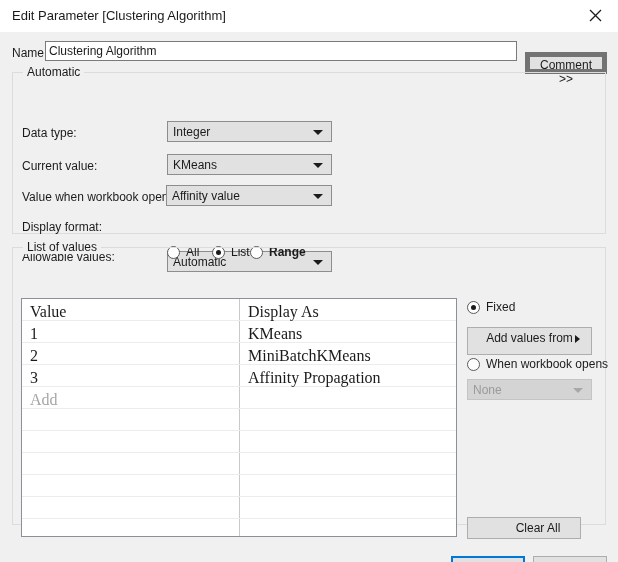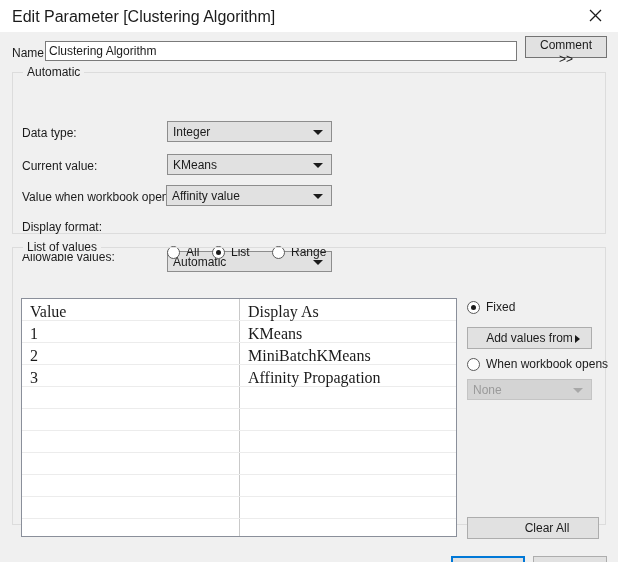--- a/index.html
+++ b/index.html
@@ -21,21 +21,21 @@
   .titlebar {
     position: absolute;
     left: 0; top: 0;
     width: 618px; height: 32px;
     background: #ffffff;
     border-bottom: 1px solid #ffffff;
   }
   .titlebar-text {
     position: absolute;
     left: 12px; top: 8px;
-    font-size: 16px;
+    font-size: 13px;
     color: #1b1b1b;
     white-space: nowrap;
   }
   .close-btn {
     position: absolute;
     right: 0; top: 0;
     width: 45px; height: 31px;
     display: flex;
     align-items: center;
     justify-content: center;
@@ -65,25 +65,25 @@
     background: #ffffff;
     border: 1px solid #7a7a7a;
     padding: 4px 3px;
     font-family: "Liberation Sans", sans-serif;
     font-size: 12px;
     color: #1b1b1b;
     outline: none;
   }
   .comment-btn {
     position: absolute;
-    left: 525px; top: 4px;
+    left: 525px; top: 20px;
     width: 82px; height: 22px;
     box-sizing: border-box;
     background: #e1e1e1;
-    border: 1px solid #737373;
+    border: 5px solid #737373;
     font-family: "Liberation Sans", sans-serif;
     font-size: 12px;
     color: #1b1b1b;
     cursor: default;
   }
 
   
   .group {
     position: absolute;
     box-sizing: border-box;
@@ -212,38 +212,38 @@
     box-sizing: border-box;
     background: #e1e1e1;
     border: 1px solid #adadad;
     font-family: "Liberation Sans", sans-serif;
     font-size: 12px;
     color: #1b1b1b;
     cursor: default;
   }
   #btn-add-values {
     left: 467px; top: 295px;
-    width: 125px; height: 22px;
+    width: 125px; height: 28px;
   }
   #btn-add-values .lbl {
     position: absolute;
     left: 0; right: 0; top: 3px;
     text-align: center;
   }
   #btn-add-values .arrow-right {
     position: absolute;
     right: 11px; top: 7px;
     width: 0; height: 0;
     border-top: 4px solid transparent;
     border-bottom: 4px solid transparent;
     border-left: 5px solid #1b1b1b;
   }
   #btn-clear-all {
     left: 467px; top: 485px;
-    width: 132px; height: 22px;
+    width: 114px; height: 22px;
     text-align: center;
     line-height: 20px;
     padding-left: 28px;
   }
 
   
   .dlg-btn {
     position: absolute;
     box-sizing: border-box;
     background: #e1e1e1;
@@ -318,21 +318,21 @@
   <div class="radio-wrap" style="left:167px; top:213px;">
     <span class="radio-dot"></span>
     <span class="radio-label">All</span>
   </div>
 
   <div class="radio-wrap" style="left:212px; top:213px;">
     <span class="radio-dot checked"></span>
     <span class="radio-label">List</span>
   </div>
 
-  <div class="radio-wrap" style="left:272px; top:213px;">
+  <div class="radio-wrap" style="left:250px; top:213px;font-weight:bold;">
     <span class="radio-dot"></span>
     <span class="radio-label">Range</span>
   </div>
 
   <div class="group" id="grp-list">
     <div class="group-legend">List of values</div>
   </div>
 
   <div class="table-frame">
     <div class="table-col-divider"></div>
@@ -350,20 +350,23 @@
     <div class="trow">
       <span class="tcell c1">2</span>
       <span class="tcell c2">MiniBatchKMeans</span>
     </div>
 
     <div class="trow">
       <span class="tcell c1">3</span>
       <span class="tcell c2">Affinity Propagation</span>
     </div>
 
+    <div class="trow">
+      <span class="tcell c1 placeholder">Add</span>
+    </div>
 
     <div class="trow"></div>
     <div class="trow"></div>
     <div class="trow"></div>
     <div class="trow"></div>
     <div class="trow"></div>
     <div class="trow"></div>
 
   </div>
 

